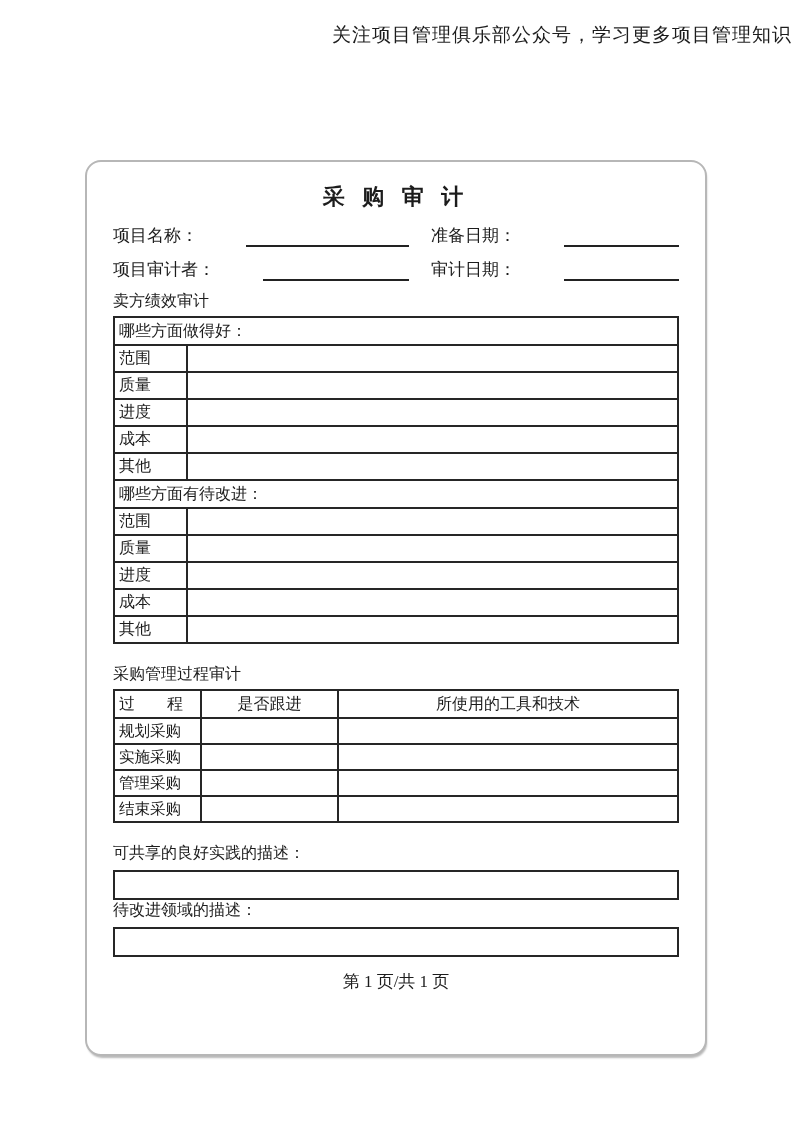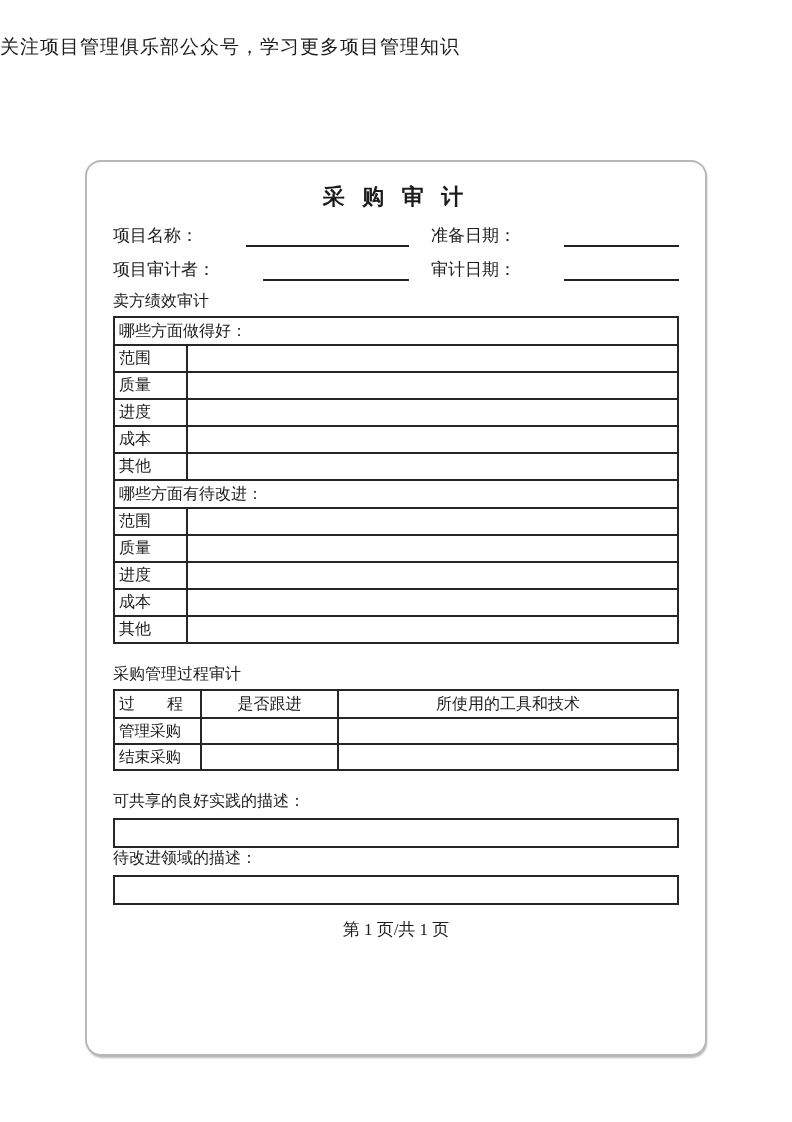--- a/index.html
+++ b/index.html
@@ -4,21 +4,21 @@
 <style>
   * { box-sizing: border-box; }
   html, body { margin: 0; padding: 0; }
   body {
     width: 792px; height: 1122px;
     background: #ffffff;
     position: relative;
     font-family: "Liberation Serif", "DejaVu Serif", serif;
     color: var(--text, #1c1c1c);
   }
-  .promo { text-align: left; padding-top: 34px; font-size: 19px; }
+  .promo { text-align: right; padding-top: 22px; font-size: 19px; }
   .promo p { margin: 0; letter-spacing: 1px; }
   .promo p + p { margin-top: 29px; }
 
   .card {
     position: absolute; left: 85px; top: 160px;
     width: 622px; height: 896px;
     background: #fff;
     border: 2px solid var(--card-border, #b7b7b7);
     border-radius: 16px;
     padding: 16px 26px 0 26px;
@@ -163,20 +163,30 @@
           <col class="pc2">
           <col>
         </colgroup>
       <tbody>
         <tr class="head">
           <td class="proc">过　　程</td>
           <td>是否跟进</td>
           <td>所使用的工具和技术</td>
         </tr>
         <tr>
+          <td class="pname">规划采购</td>
+          <td></td>
+          <td></td>
+        </tr>
+        <tr>
+          <td class="pname">实施采购</td>
+          <td></td>
+          <td></td>
+        </tr>
+        <tr>
           <td class="pname">管理采购</td>
           <td></td>
           <td></td>
         </tr>
         <tr>
           <td class="pname">结束采购</td>
           <td></td>
           <td></td>
         </tr>
       </tbody>

